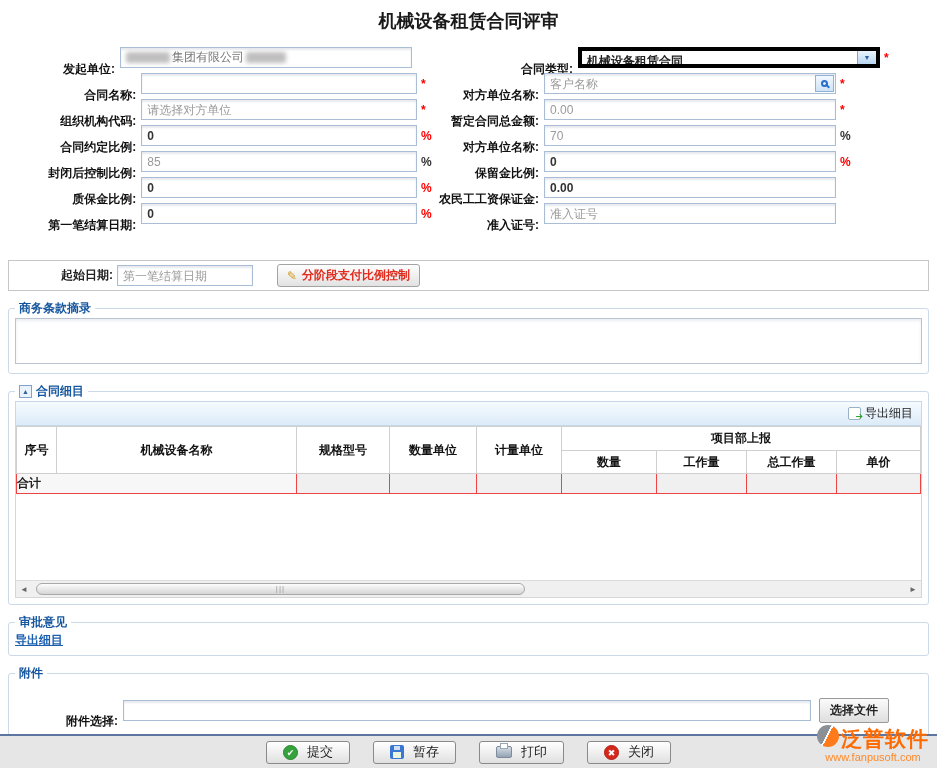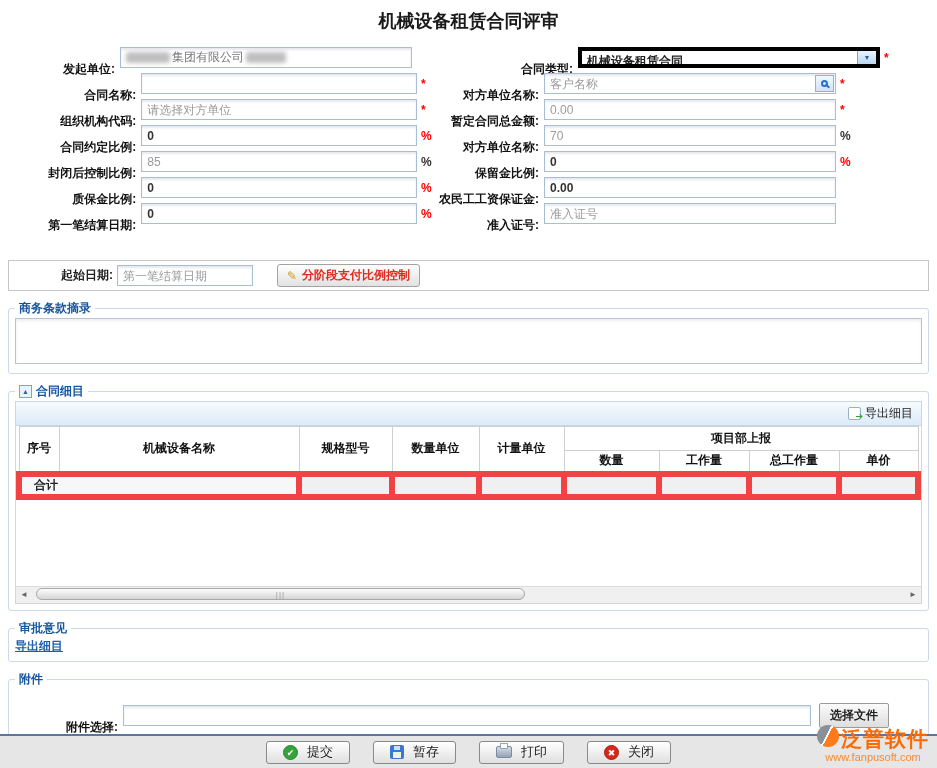--- a/index.html
+++ b/index.html
@@ -71,21 +71,21 @@
     display:flex; align-items:center; justify-content:flex-end; padding-right:8px; }
   .export-btn { display:flex; align-items:center; gap:4px; cursor:pointer; color:#222; }
   .export-icon { width:13px; height:13px; background:#fff; border:1px solid #9ab0c6; border-radius:2px;
     position:relative; display:inline-block; }
   .export-icon .arr { position:absolute; right:-3px; bottom:-2px; color:#2ea52e; font-size:9px; font-weight:bold; line-height:9px; }
   .grid-body { border:1px solid #d6d6d6; border-top:none; }
   table.det { border-collapse:collapse; width:100%; table-layout:fixed; }
   table.det th { border:1px solid #cfcfcf; background:#fff; font-weight:bold; font-size:12px; padding:0; color:#111; }
   table.det .h1 { height:24px; }
   table.det .h2 th { height:23px; }
-  table.det td { border:6px solid #ef4444; background:#f0f0f0; height:20px; padding:0 12px; }
+  table.det td { border:1px solid #ef4444; background:#f0f0f0; height:20px; padding:0 0; }
   table.det td.total { font-weight:bold; background:#f7f7f7; }
   .empty-zone { height:86px; background:#fff; }
 
   
   .hscroll { height:17px; background:#f0f0f0; border-top:1px solid #dcdcdc; display:flex; align-items:center; }
   .sarrow { width:16px; text-align:center; color:#666; font-size:8px; cursor:pointer; user-select:none; }
   .strack { flex:1; position:relative; height:15px; }
   .sthumb { position:absolute; left:4px; top:1px; width:56%; height:12px; cursor:grab;
     background:linear-gradient(#fdfdfd,#d5d5d5); border:1px solid #a8a8a8; border-radius:6px;
     display:flex; align-items:center; justify-content:center; color:#9a9a9a; font-size:8px; letter-spacing:1px; }

